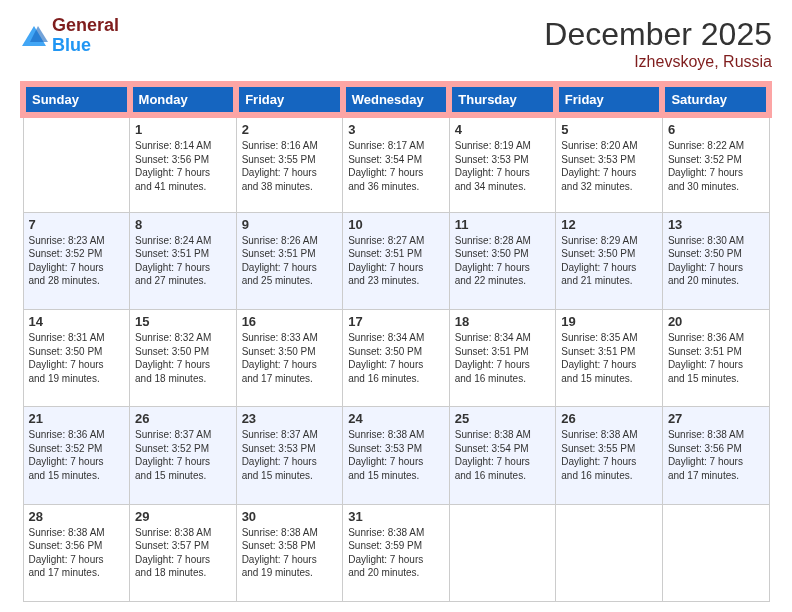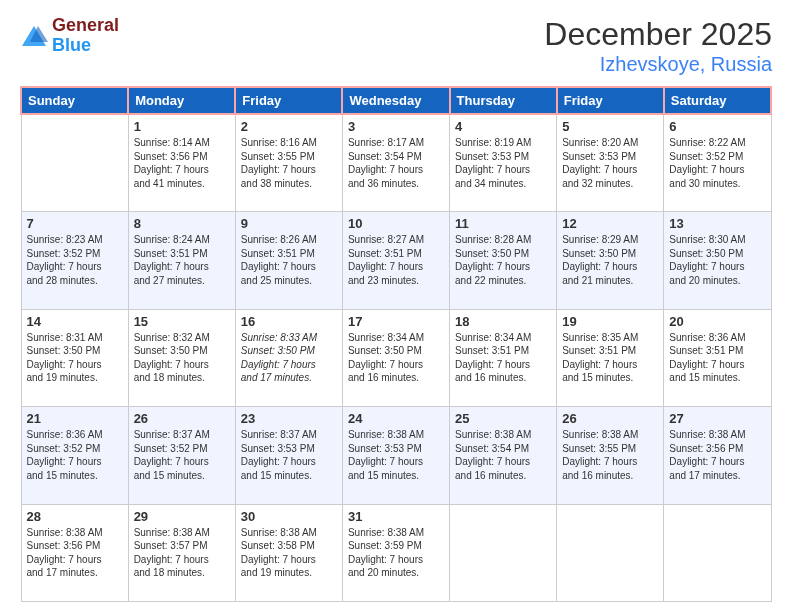--- a/index.html
+++ b/index.html
@@ -50,37 +50,37 @@
     .title-block {
       text-align: right;
     }
     .month-title {
       font-size: 32px;
       font-weight: normal;
       color: #333;
       text-align: right;
     }
     .location-title {
-      font-size: 20px;
-      color: #3b82f6;
+      font-size: 16px;
+      color: #7f1d1d;
     }
     .calendar {
       flex: 1;
       border: 1px solid #ccc;
       border-collapse: collapse;
       width: 100%;
       table-layout: fixed;
     }
     .calendar th {
       background-color: #1565C0;
       color: #fff;
       text-align: left;
       padding: 5px 6px;
       font-size: 13px;
-      border: 2px solid #fca5a5;
+      border: 6px solid #fca5a5;
     }
     .calendar td {
       vertical-align: top;
       border: 1px solid #ccc;
       padding: 4px 5px;
       font-size: 10.5px;
       color: #333;
       height: 88px;
     }
     .day-number {
@@ -246,21 +246,21 @@
           </td>
           <td>
             <span class="day-number">15</span>
             <div class="day-info" style="white-space: pre-line;">Sunrise: 8:32 AM
 Sunset: 3:50 PM
 Daylight: 7 hours
 and 18 minutes.</div>
           </td>
           <td>
             <span class="day-number">16</span>
-            <div class="day-info" style="white-space: pre-line; font-style: italic;">Sunrise: 8:33 AM
+            <div class="day-info" style="white-space: pre-line;">Sunrise: 8:33 AM
 Sunset: 3:50 PM
 Daylight: 7 hours
 and 17 minutes.</div>
           </td>
           <td>
             <span class="day-number">17</span>
             <div class="day-info" style="white-space: pre-line;">Sunrise: 8:34 AM
 Sunset: 3:50 PM
 Daylight: 7 hours
 and 16 minutes.</div>

